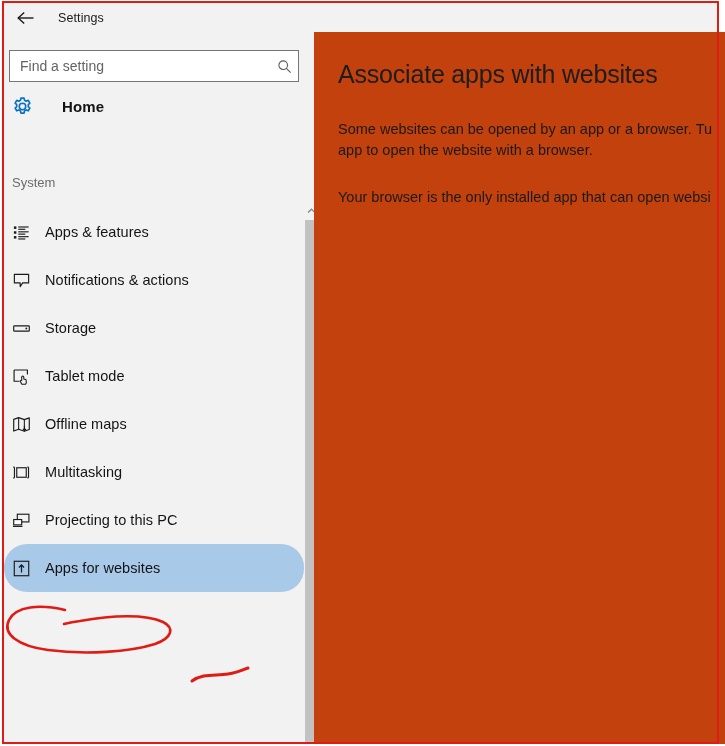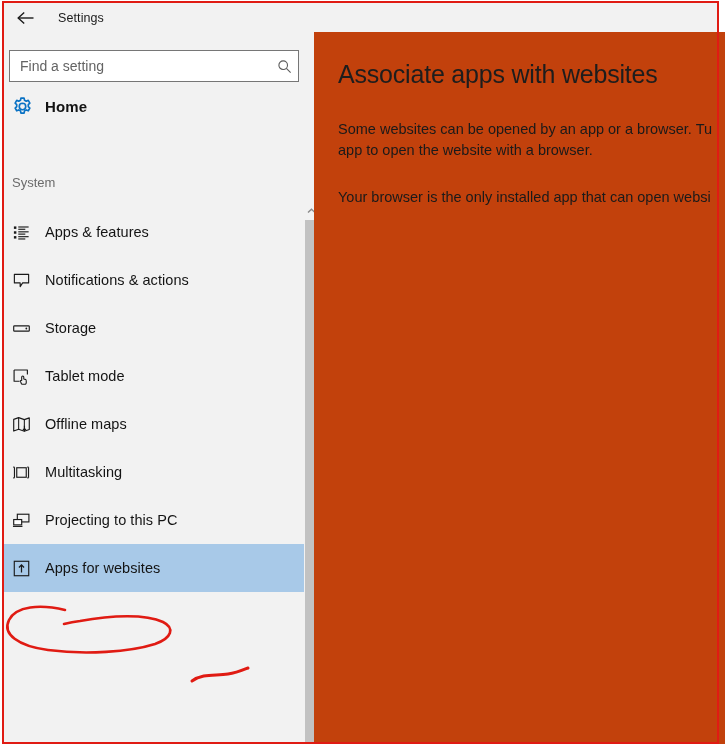--- a/index.html
+++ b/index.html
@@ -89,21 +89,21 @@
     width: 300px; height: 34px;
     display: flex;
     align-items: center;
     padding-left: 8px;
   }
   #home-icon { width: 28px; display: flex; align-items: center; color: #0a72c4; }
   #home-label {
     font-size: 15px;
     font-weight: bold;
     color: #141414;
-    margin-left: 5px;
+    margin-left: 22px;
     letter-spacing: .1px;
     text-align: right;
   }
 
   #section-header {
     position: absolute;
     left: 8px; top: 143px;
     font-size: 13px;
     color: #6b6b6b;
   }
@@ -116,21 +116,21 @@
     height: 536px;
   }
   .nav-item {
     position: relative;
     height: 48px;
     display: flex;
     align-items: center;
     padding-left: 8px;
     width: 300px;
   }
-  .nav-item.selected { background: #a8c9e8; }
+  .nav-item.selected { background: #a8c9e8; border-radius: 23px; }
   .nav-icon {
     width: 30px;
     display: flex;
     align-items: center;
     justify-content: flex-start;
     color: #1a1a1a;
     flex: 0 0 30px;
   }
   .nav-icon svg { display: block; }
   .nav-label {

